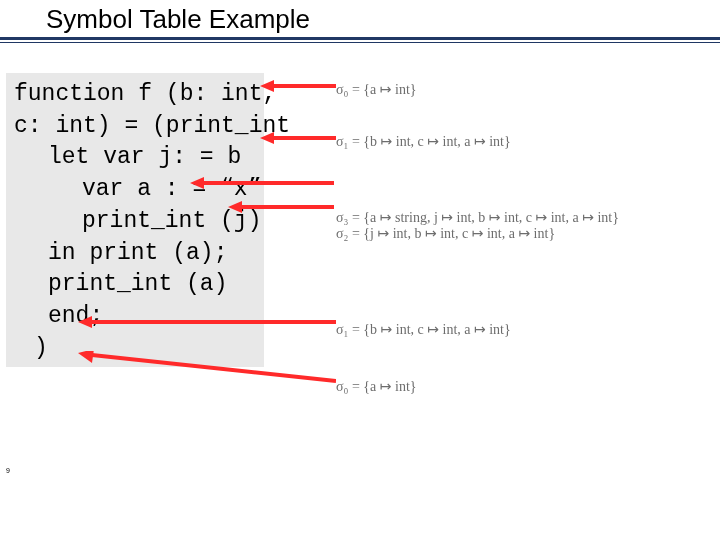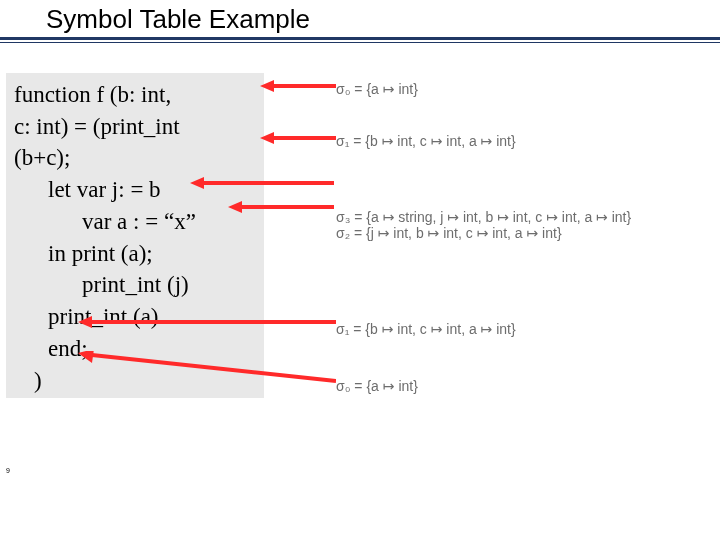--- a/index.html
+++ b/index.html
@@ -13,33 +13,33 @@
 
   .content { position: relative; margin-top: 30px; }
 
   .codebox {
     position: absolute;
     left: 6px;
     top: 0;
     width: 258px;
     background: #e8e8e8;
     padding: 6px 8px 2px 8px;
-    font-family: Liberation Serif, serif;
+    font-family: Liberation Mono, monospace;
     font-size: 23px;
     line-height: 1.38;
     color: #000;
   }
   .codebox .l { display:block; white-space: pre; }
   .ind1 { padding-left: 34px; }
   .ind2 { padding-left: 68px; }
   .indhalf { padding-left: 20px; }
 
   .sigma {
     position: absolute;
-    font-family: Liberation Sans, sans-serif;
+    font-family: Liberation Serif, serif;
     font-size: 14px;
     color: #6d6d6d;
     white-space: nowrap;
   }
 
   .arrow { position: absolute; }
   .arrow line { stroke: #ff2a2a; stroke-width: 4; }
   .arrow polygon { fill: #ff2a2a; }
 
   .pagenum { position:absolute; left:6px; bottom:2px; font-size:7px; color:#000;}
@@ -53,25 +53,24 @@
     <div class="title">Symbol Table Example</div>
   </div>
   <div class="title-underline-outer"></div>
   <div class="title-underline-inner"></div>
 
   <div class="content">
 
     <div class="codebox">
       <span class="l">function f (b: int,</span>
       <span class="l">c: int) = (print_int</span>
-      <span class="l">(b+c);</span>
       <span class="l ind1">let var j: = b</span>
       <span class="l ind2">var a : = “x”</span>
+      <span class="l ind2">print_int (j)</span>
       <span class="l ind1">in print (a);</span>
-      <span class="l ind2">print_int (j)</span>
       <span class="l ind1">print_int (a)</span>
       <span class="l ind1">end;</span>
       <span class="l indhalf">)</span>
     </div>
 
     <div class="sigma" style="left:336px; top:8px;">σ₀ = {a ↦ int}</div>
     <div class="sigma" style="left:336px; top:60px;">σ₁ = {b ↦ int, c ↦ int, a ↦ int}</div>
     <div class="sigma" style="left:336px; top:112px;margin-top:40px;">σ₂ = {j ↦ int, b ↦ int, c ↦ int, a ↦ int}</div>
     <div class="sigma" style="left:336px; top:136px;">σ₃ = {a ↦ string, j ↦ int, b ↦ int, c ↦ int, a ↦ int}</div>
     <div class="sigma" style="left:336px; top:248px;">σ₁ = {b ↦ int, c ↦ int, a ↦ int}</div>

